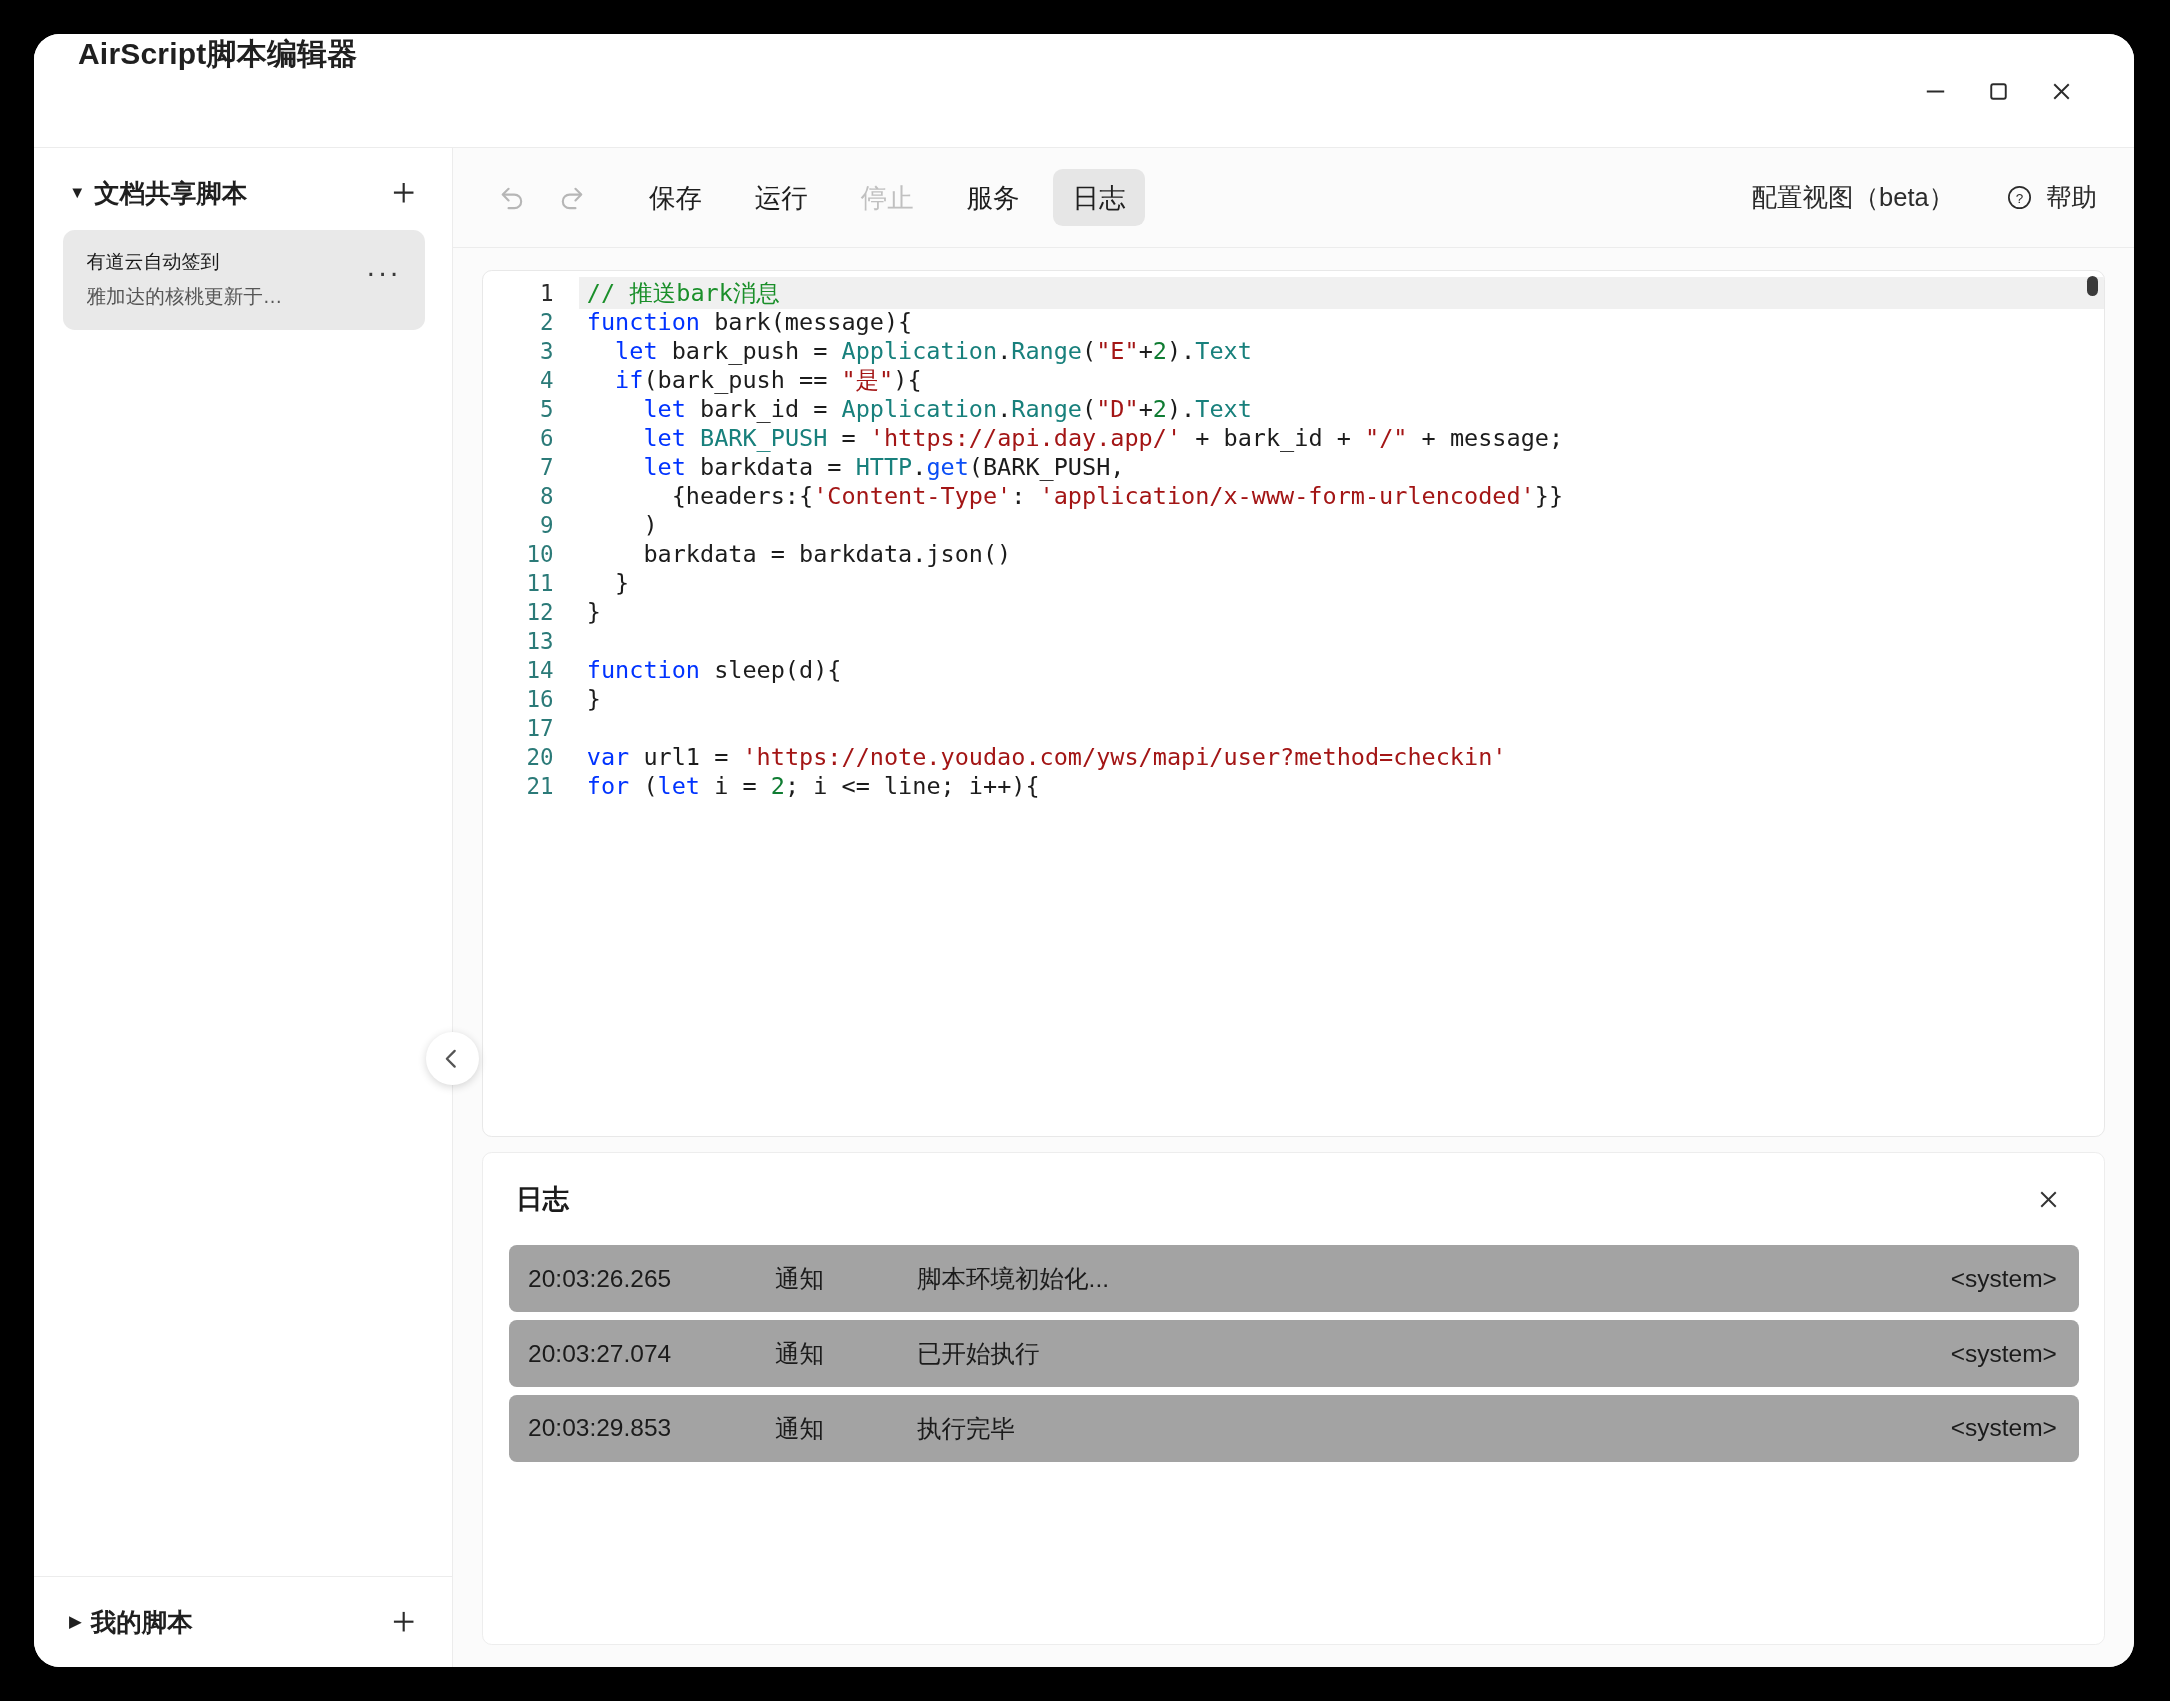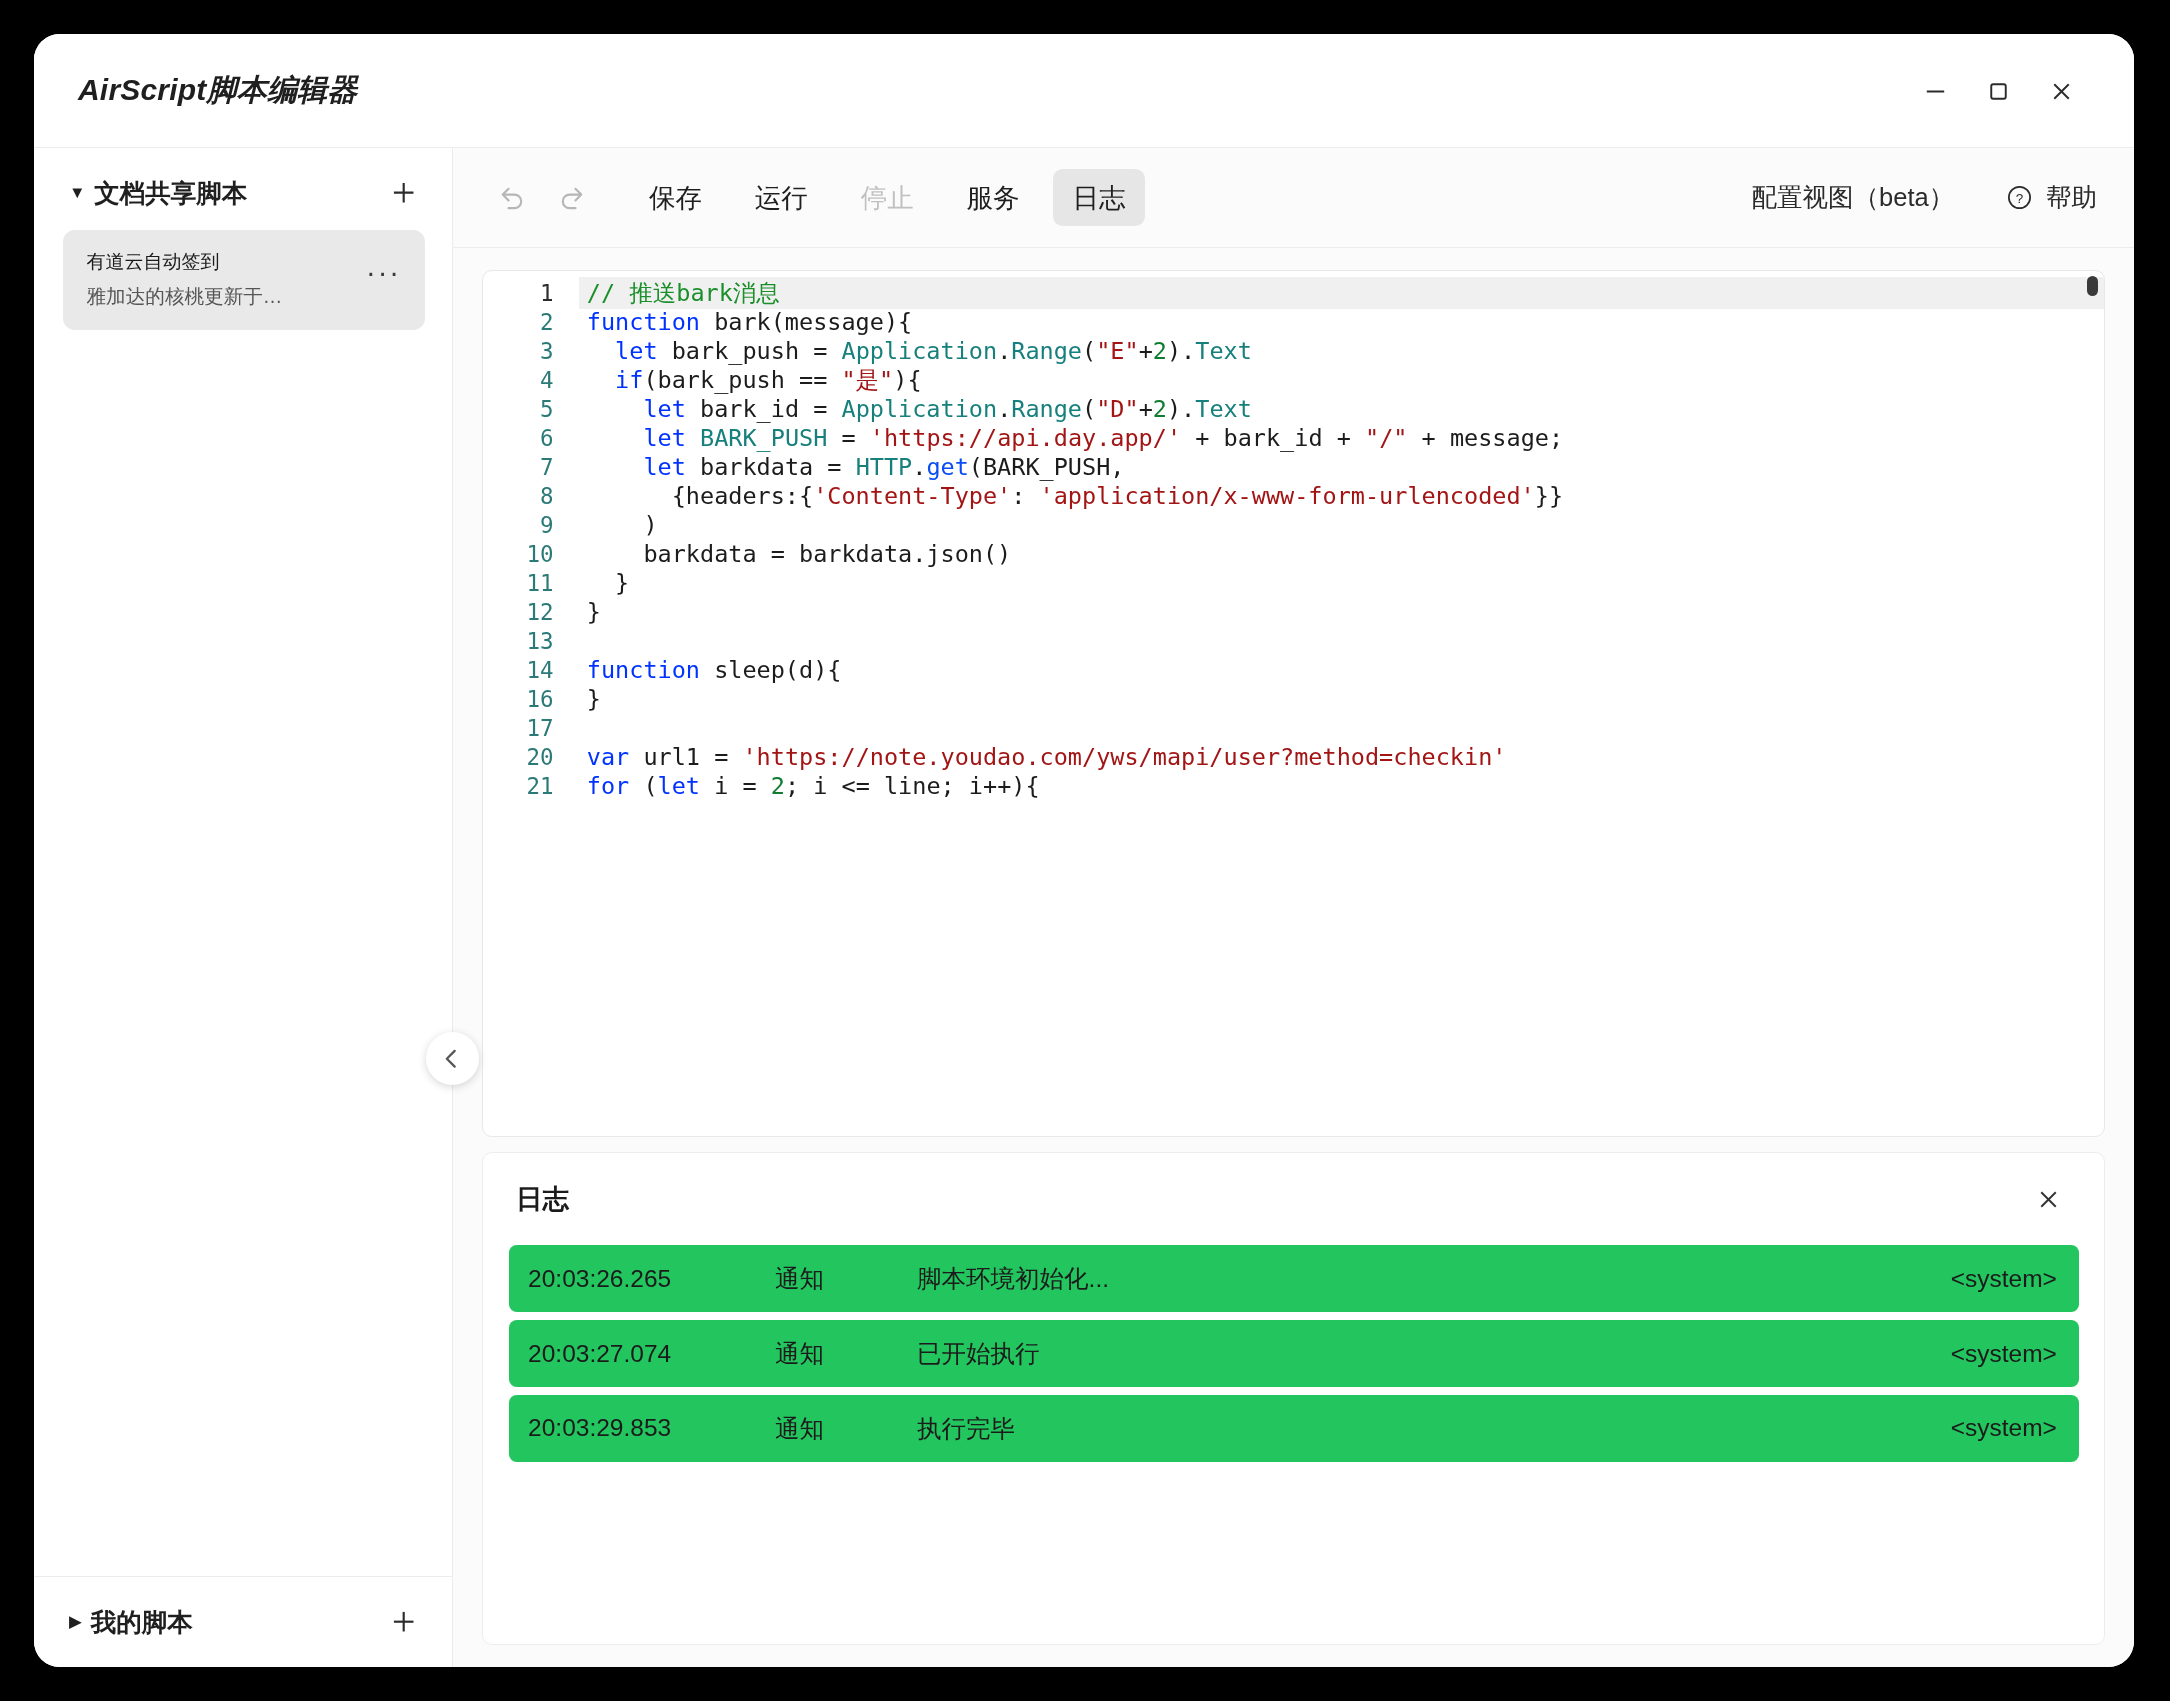--- a/index.html
+++ b/index.html
@@ -21,24 +21,23 @@
     flex-direction: column;
   }
 
   
   .titlebar {
     height: 114px;
     flex: 0 0 114px;
     background: #ffffff;
     border-bottom: 1px solid #ececec;
     display: flex;
-    align-items: center;
+    align-items: flex-start;
     padding: 0 0 0 44px;
     position: relative;
-    font-style: italic;
   }
   .app-title {
     font-size: 30px;
     font-weight: bold;
     color: #1f1f1f;
     letter-spacing: 0.2px;
   }
   .win-controls {
     position: absolute;
     right: 41px; top: 0; height: 114px;
@@ -221,21 +220,21 @@
   .log-rows { padding: 0 25.5px 0 25.5px; }
   .log-row {
     display: flex; align-items: center;
     height: 67px;
     border-radius: 7.8px;
     margin-bottom: 7.8px;
     font-size: 24.5px;
     color: #1b1b1b;
     padding: 0 21.6px 0 19.6px;
   }
-  .log-row.notice { background: #22c55e; }
+  .log-row.notice { background: #a3a3a3; }
   .log-row.info   { background: #f1f1f1; }
   .lr-time { width: 247px; flex: 0 0 247px; }
   .lr-level { width: 142px; flex: 0 0 142px; }
   .lr-msg { flex: 1 1 auto; min-width: 0; white-space: nowrap; overflow: hidden; text-overflow: ellipsis; }
   .lr-src { flex: 0 0 auto; padding-left: 23.5px; }
 </style>
 </head>
 <body>
 
 <div class="window">

